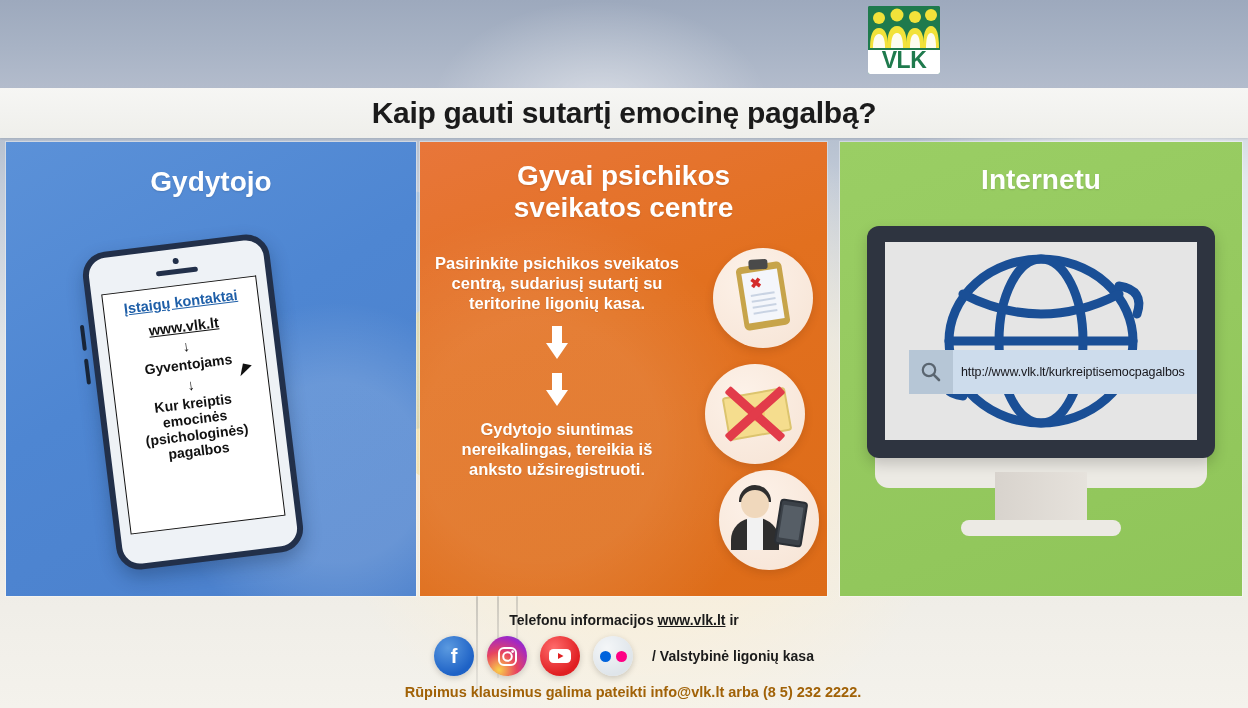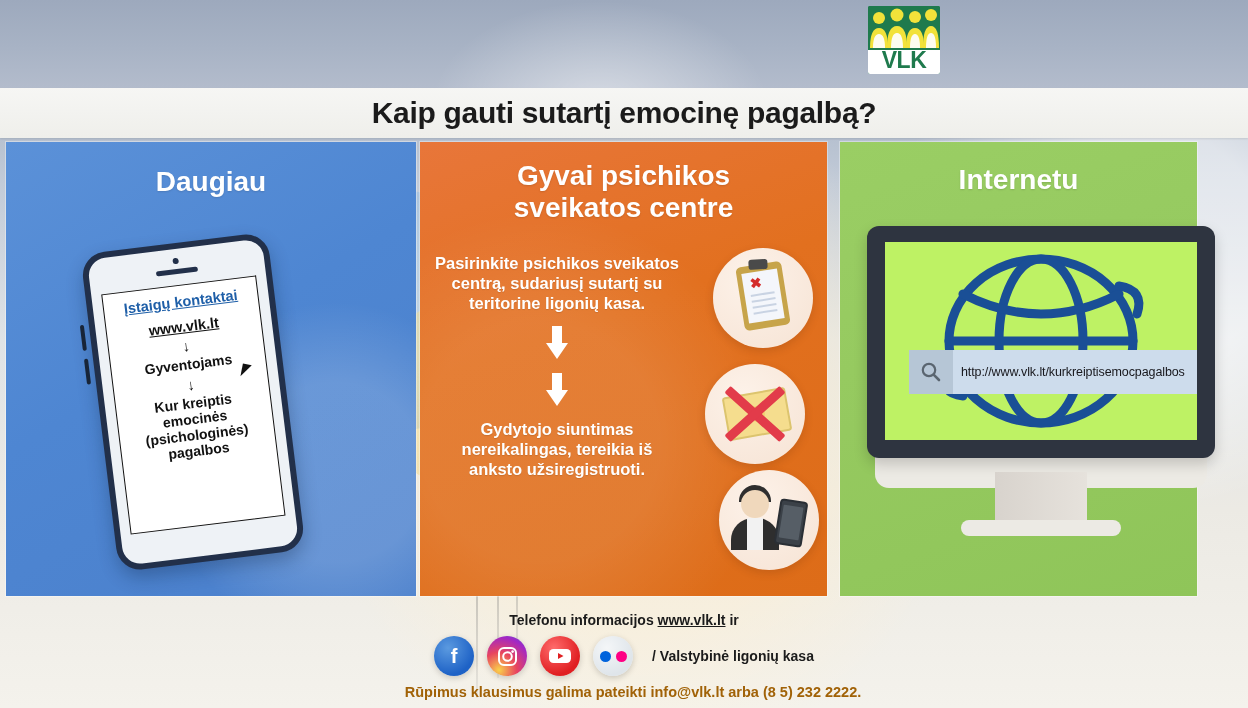--- a/index.html
+++ b/index.html
@@ -49,21 +49,21 @@
   
   .panel{position:absolute;top:142px;height:454px;box-shadow:0 0 0 1px rgba(255,255,255,.35);}
   .panel-blue{left:6px;width:410px;
     background:
       radial-gradient(circle at 330px 330px, rgba(255,255,255,.16) 0 90px, rgba(255,255,255,0) 170px),
       linear-gradient(150deg,#5b91d8 0%, #4e86d2 45%, #4b80cc 100%);}
   .panel-orange{left:420px;width:407px;
     background:
       radial-gradient(circle at 120px 300px, rgba(255,255,255,.10) 0 120px, rgba(255,255,255,0) 230px),
       linear-gradient(160deg,#e8763a 0%, #e2701f 40%, #dd6c18 100%);}
-  .panel-green{left:840px;width:357px;
+  .panel-green{left:840px;width:402px;
     background:linear-gradient(160deg,#9ace64 0%, #95c95f 50%, #8fc559 100%);}
 
   .panel-head{position:absolute;left:0;width:100%;text-align:center;color:#fff;font-weight:bold;
     text-shadow:0 1px 2px rgba(0,0,0,.13);}
   .head-tel{top:24px;font-size:28px;}
   .head-live{top:18px;font-size:28px;line-height:1.16;}
   .head-net{top:22px;font-size:28px;}
 
   
   .phone{position:absolute;left:93px;top:100px;width:188px;height:320px;
@@ -121,21 +121,21 @@
   .prs-body{position:absolute;left:12px;top:48px;width:48px;height:32px;border-radius:22px 22px 0 0;background:#2e2e2e;}
   .prs-shirt{position:absolute;left:28px;top:48px;width:16px;height:32px;background:#f2f2f2;}
   .prs-phone{position:absolute;left:58px;top:30px;width:24px;height:42px;background:#3b4148;border-radius:4px;
     transform:rotate(9deg);border:2px solid #2a2f35;}
   .prs-phscr{position:absolute;left:2px;top:4px;right:2px;bottom:5px;background:#565e66;border-radius:1px;}
 
   
   .monitor{position:absolute;left:27px;top:84px;width:348px;height:300px;}
   .mon-frame{position:absolute;left:0;top:0;width:348px;height:232px;background:#2e3440;border-radius:12px;
     box-shadow:0 6px 14px rgba(0,0,0,.18);}
-  .mon-screen{position:absolute;left:18px;top:16px;right:18px;bottom:18px;background:#bef264;overflow:hidden;text-decoration:underline;}
+  .mon-screen{position:absolute;left:18px;top:16px;right:18px;bottom:18px;background:#e5e5e5;overflow:hidden;text-decoration:underline;}
   .globe{position:absolute;left:50%;top:50%;transform:translate(-50%,-50%);width:236px;height:190px;}
   .mon-neck{position:absolute;left:50%;top:246px;transform:translateX(-50%);width:92px;height:56px;
     background:linear-gradient(90deg,#d8d3cd,#e6e2dc);}
   .mon-base{position:absolute;left:50%;top:294px;transform:translateX(-50%);width:160px;height:16px;
     background:#eceae4;border-radius:8px;}
   .mon-chin{position:absolute;left:8px;top:228px;width:332px;height:34px;background:#eceae4;border-radius:0 0 14px 14px;}
   .urlbar{position:absolute;left:24px;top:108px;width:290px;height:44px;background:#cddcec;display:flex;align-items:center;}
   .urlbar-btn{width:44px;height:44px;background:#b6c6d6;display:flex;align-items:center;justify-content:center;flex:0 0 44px;}
   .urlbar-txt{font-size:12.5px;color:#17171c;padding-left:8px;white-space:nowrap;letter-spacing:-.1px;}
 
@@ -194,21 +194,21 @@
       </div>
       <div class="logo-band"></div>
       <div class="logo-vlk">VLK</div>
     </div>
   </div>
 
   <div class="titleband"></div>
   <div class="title">Kaip gauti sutartį emocinę pagalbą?</div>
 
   <div class="panel panel-blue">
-    <div class="panel-head head-tel">Daugiau</div>
+    <div class="panel-head head-tel">Gydytojo</div>
 
     <div class="phone">
       <div class="phone-btn" style="top:70px;height:26px;"></div>
       <div class="phone-btn" style="top:104px;height:26px;"></div>
       <div class="phone-body">
         <div class="phone-cam"></div>
         <div class="phone-speaker"></div>
         <div class="phone-screen">
           <div class="ph-h">Įstaigų kontaktai</div>
           <div class="ph-url">www.vlk.lt</div>

